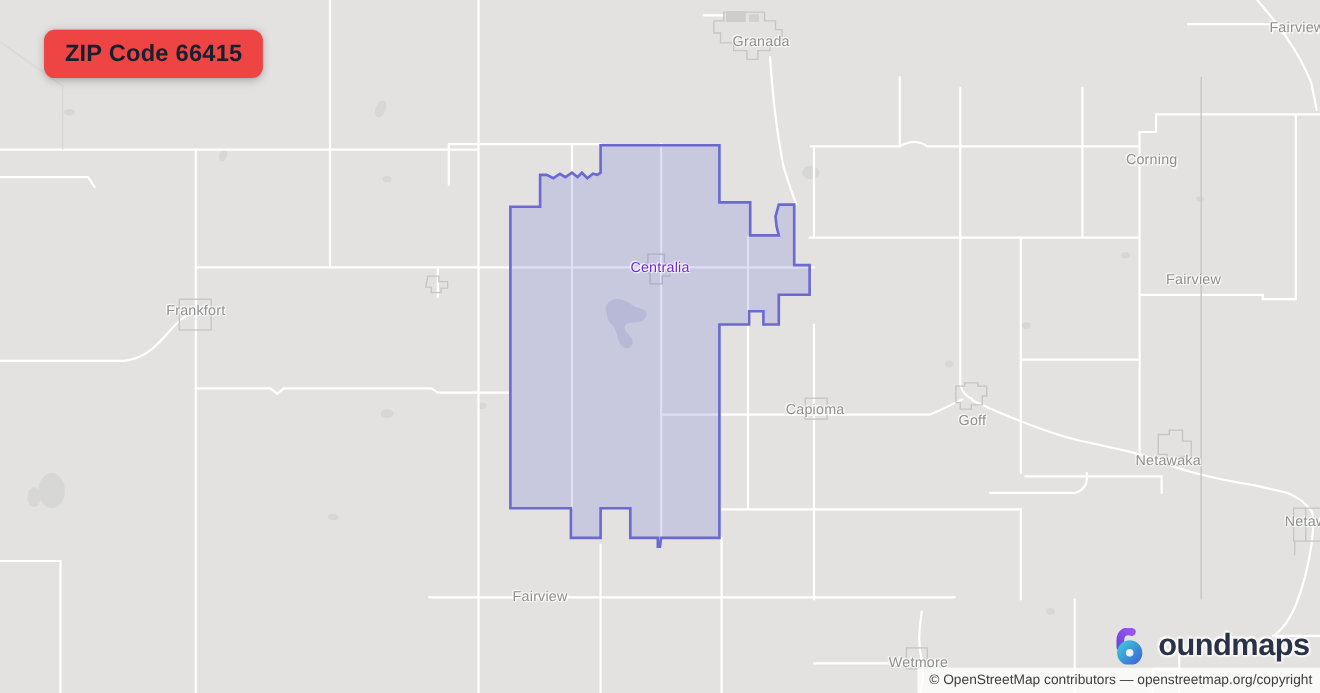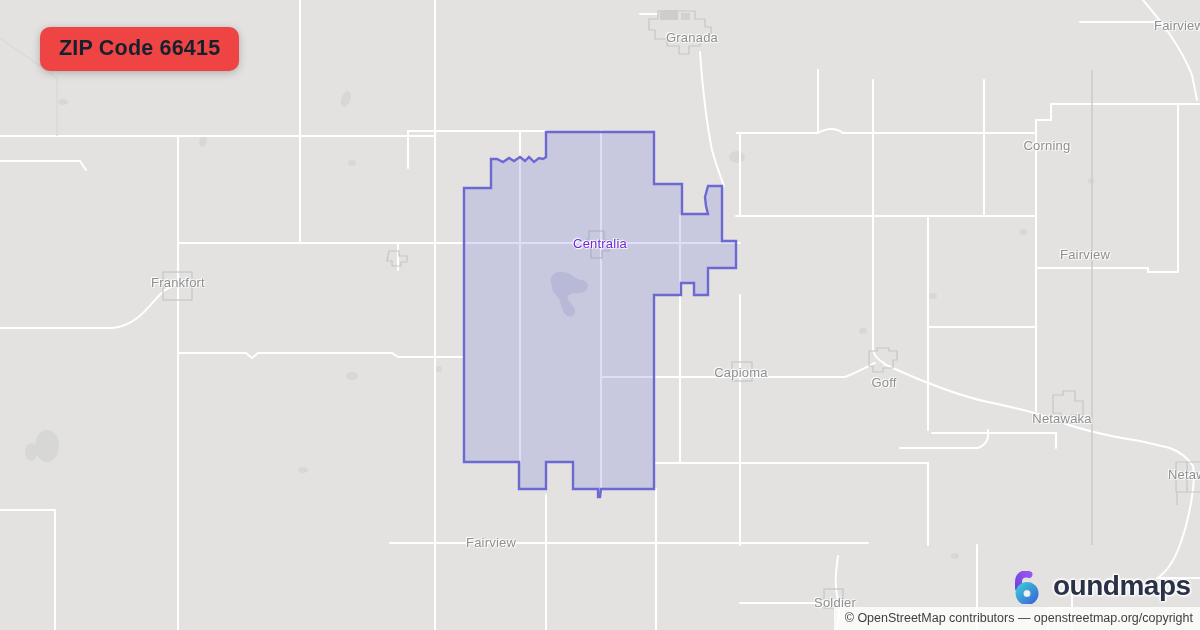--- a/index.html
+++ b/index.html
@@ -153,21 +153,21 @@
   <div class="map-label" style="left:1179px;top:25px">Fairview</div>
   <div class="map-label" style="left:1047px;top:145px">Corning</div>
   <div class="map-label" style="left:1085px;top:254px">Fairview</div>
   <div class="map-label" style="left:178px;top:282px">Frankfort</div>
   <div class="map-label in-zone" style="left:600px;top:243px">Centralia</div>
   <div class="map-label" style="left:741px;top:372px">Capioma</div>
   <div class="map-label" style="left:884px;top:382px">Goff</div>
   <div class="map-label" style="left:1062px;top:418px">Netawaka</div>
   <div class="map-label edge-right" style="left:1168px;top:474px">Netawaka</div>
   <div class="map-label" style="left:491px;top:542px">Fairview</div>
-  <div class="map-label" style="left:835px;top:602px">Soldier</div>
+  <div class="map-label" style="left:835px;top:602px">Wetmore</div>
 
   <div class="zip-badge">
     <span class="t">ZIP Code 66415</span>
   </div>
 
   <div class="logo">
     <svg class="mark" width="25" height="33" viewBox="0 0 25 33">
       <defs>
         <linearGradient id="bowlGrad" x1="0" y1="0" x2="1" y2="1">
           <stop offset="0" stop-color="#3cc0d8"></stop>

